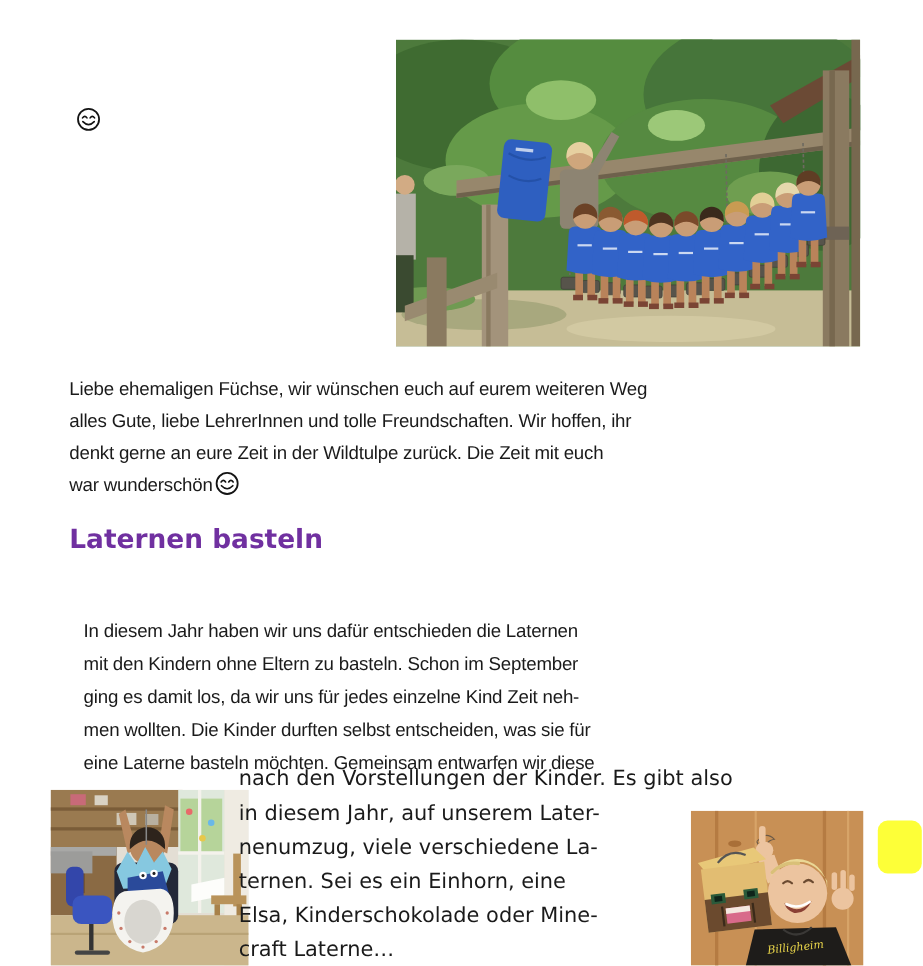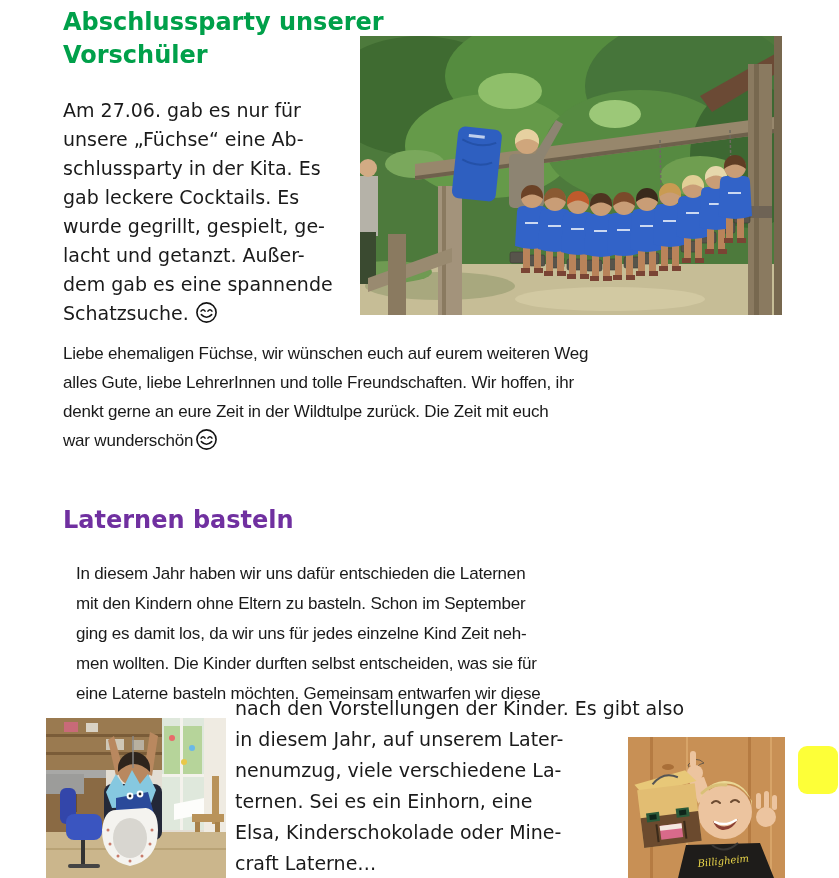--- a/index.html
+++ b/index.html
@@ -39,22 +39,20 @@
   .marker{
     background:var(--highlight_yellow);
     border-radius:9px;
   }
 </style>
 </head>
 <body>
 
 <div class="page">
 
-  <h2 class="abs headline green" style="left:63px;top:6px;width:340px;margin:0;">Abschlussparty unserer
-Vorschüler</h2>
 
   <figure class="abs" style="left:360px;top:36px;width:422px;height:279px;">
     <svg width="422" height="279" viewBox="0 0 422 279">
       <defs>
         <g id="kid">
           <rect x="8" y="40" width="7" height="24" fill="#b9835a"></rect>
           <rect x="19" y="40" width="7" height="24" fill="#b9835a"></rect>
           <rect x="6" y="62" width="9" height="5" fill="#7a4434"></rect>
           <rect x="19" y="62" width="9" height="5" fill="#7a4434"></rect>
           <path d="M2,6 Q2,0 8,0 L26,0 Q32,0 32,6 L34,40 Q17,46 0,40 Z" fill="#3263c8"></path>
@@ -138,45 +136,38 @@
       <use href="#kid" x="224" y="178" color="#4f3420"></use>
       <use href="#kid" x="247" y="177" color="#7a4a2a"></use>
       <use href="#kid" x="270" y="173" color="#3a2a1c"></use>
       <use href="#kid" x="293" y="168" color="#c99b52"></use>
       <use href="#kid" x="316" y="160" color="#e2cf96"></use>
       <use href="#kid" x="339" y="151" color="#e6d8ac"></use>
       <use href="#kid" x="358" y="140" color="#5f3d24"></use>
     </svg>
   </figure>
 
-  <p class="abs body-wide" style="left:63px;top:96px;width:310px;margin:0;"><span>Am 27.06. gab es nur für
-unsere „Füchse“ eine Ab-
-schlussparty in der Kita. Es
-gab leckere Cocktails. Es
-wurde gegrillt, gespielt, ge-
-lacht und getanzt. Außer-
-dem gab es eine spannende
-Schatzsuche.</span><svg class="smiley" width="23" height="23" viewBox="0 0 24 24">
+  <p class="abs body-wide" style="left:63px;top:96px;width:310px;margin:0;"><svg class="smiley" width="23" height="23" viewBox="0 0 24 24">
         <circle cx="12" cy="12" r="10" fill="none" stroke="#141414" stroke-width="1.7"></circle>
         <path d="M6.3 10.6 Q8.4 7.6 10.5 10.6" fill="none" stroke="#141414" stroke-width="1.6" stroke-linecap="round"></path>
         <path d="M13.5 10.6 Q15.6 7.6 17.7 10.6" fill="none" stroke="#141414" stroke-width="1.6" stroke-linecap="round"></path>
         <path d="M6.6 14.2 Q12 19.8 17.4 14.2" fill="none" stroke="#141414" stroke-width="1.6" stroke-linecap="round"></path>
       </svg></p>
 
   <p class="abs body-narrow" style="left:63px;top:339px;width:760px;margin:0;"><span>Liebe ehemaligen Füchse, wir wünschen euch auf eurem weiteren Weg
 alles Gute, liebe LehrerInnen und tolle Freundschaften. Wir hoffen, ihr
 denkt gerne an eure Zeit in der Wildtulpe zurück. Die Zeit mit euch
 war wunderschön</span><svg class="smiley tight" width="23" height="23" viewBox="0 0 24 24">
         <circle cx="12" cy="12" r="10" fill="none" stroke="#141414" stroke-width="1.7"></circle>
         <path d="M6.3 10.6 Q8.4 7.6 10.5 10.6" fill="none" stroke="#141414" stroke-width="1.6" stroke-linecap="round"></path>
         <path d="M13.5 10.6 Q15.6 7.6 17.7 10.6" fill="none" stroke="#141414" stroke-width="1.6" stroke-linecap="round"></path>
         <path d="M6.6 14.2 Q12 19.8 17.4 14.2" fill="none" stroke="#141414" stroke-width="1.6" stroke-linecap="round"></path>
       </svg></p>
 
-  <h2 class="abs headline purple" style="left:63px;top:504px;width:400px;margin:0;">Laternen basteln</h2>
+  <h2 class="abs headline purple" style="left:63px;top:474px;width:400px;margin:0;">Laternen basteln</h2>
 
   <p class="abs body-narrow para3" style="left:63px;top:546px;width:760px;margin:13px;">In diesem Jahr haben wir uns dafür entschieden die Laternen
 mit den Kindern ohne Eltern zu basteln. Schon im September
 ging es damit los, da wir uns für jedes einzelne Kind Zeit neh-
 men wollten. Die Kinder durften selbst entscheiden, was sie für
 eine Laterne basteln möchten. Gemeinsam entwarfen wir diese</p>
 
   <figure class="abs" style="left:46px;top:718px;width:180px;height:160px;">
     <svg width="180" height="160" viewBox="0 0 180 160">
       <rect width="180" height="160" fill="#e3ded4"></rect>
@@ -238,21 +229,21 @@
           <circle cx="64" cy="126" r="1.5"></circle>
         <circle cx="72" cy="138" r="1.5"></circle>
           <circle cx="84" cy="143" r="1.5"></circle>
         <circle cx="96" cy="138" r="1.5"></circle>
           <circle cx="104" cy="126" r="1.5"></circle>
         <circle cx="106" cy="112" r="1.5"></circle>
       </g>
     </svg>
   </figure>
 
-  <p class="abs body-wide wrap-text" style="left:235px;top:693px;width:560px;margin:0;">nach den Vorstellungen der Kinder. Es gibt also
+  <p class="abs body-wide wrap-text" style="left:217px;top:693px;width:560px;margin:0;">nach den Vorstellungen der Kinder. Es gibt also
 in diesem Jahr, auf unserem Later-
 nenumzug, viele verschiedene La-
 ternen. Sei es ein Einhorn, eine
 Elsa, Kinderschokolade oder Mine-
 craft Laterne…</p>
 
   <figure class="abs" style="left:628px;top:737px;width:157px;height:141px;">
     <svg width="157" height="141" viewBox="0 0 157 141">
       <rect width="157" height="141" fill="#c89055"></rect>
       <rect x="22" y="0" width="3" height="141" fill="#b57b42"></rect>

